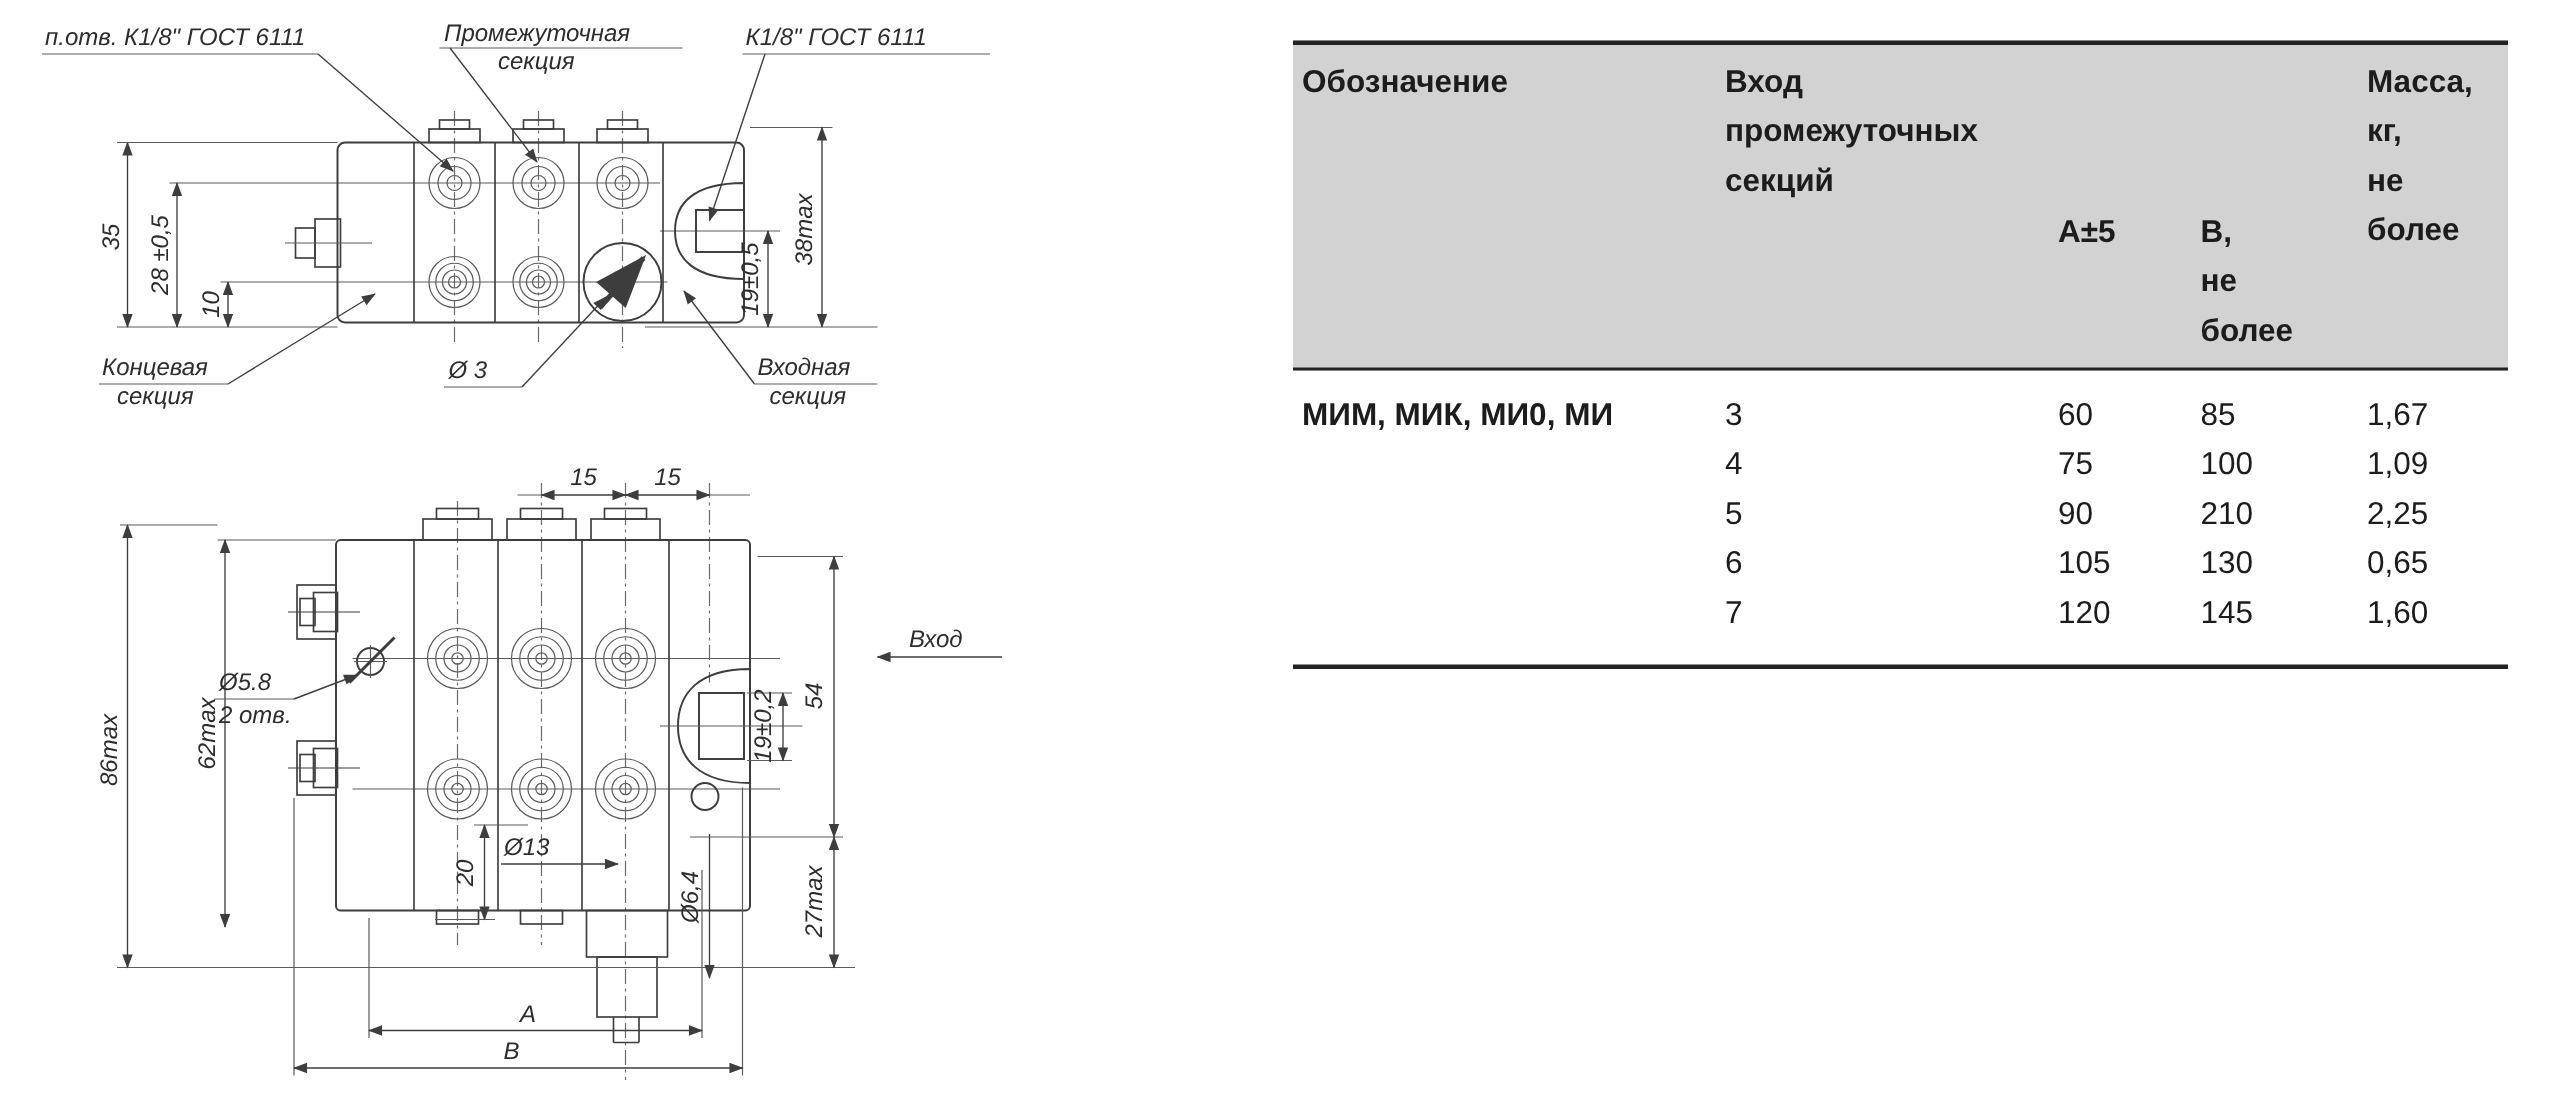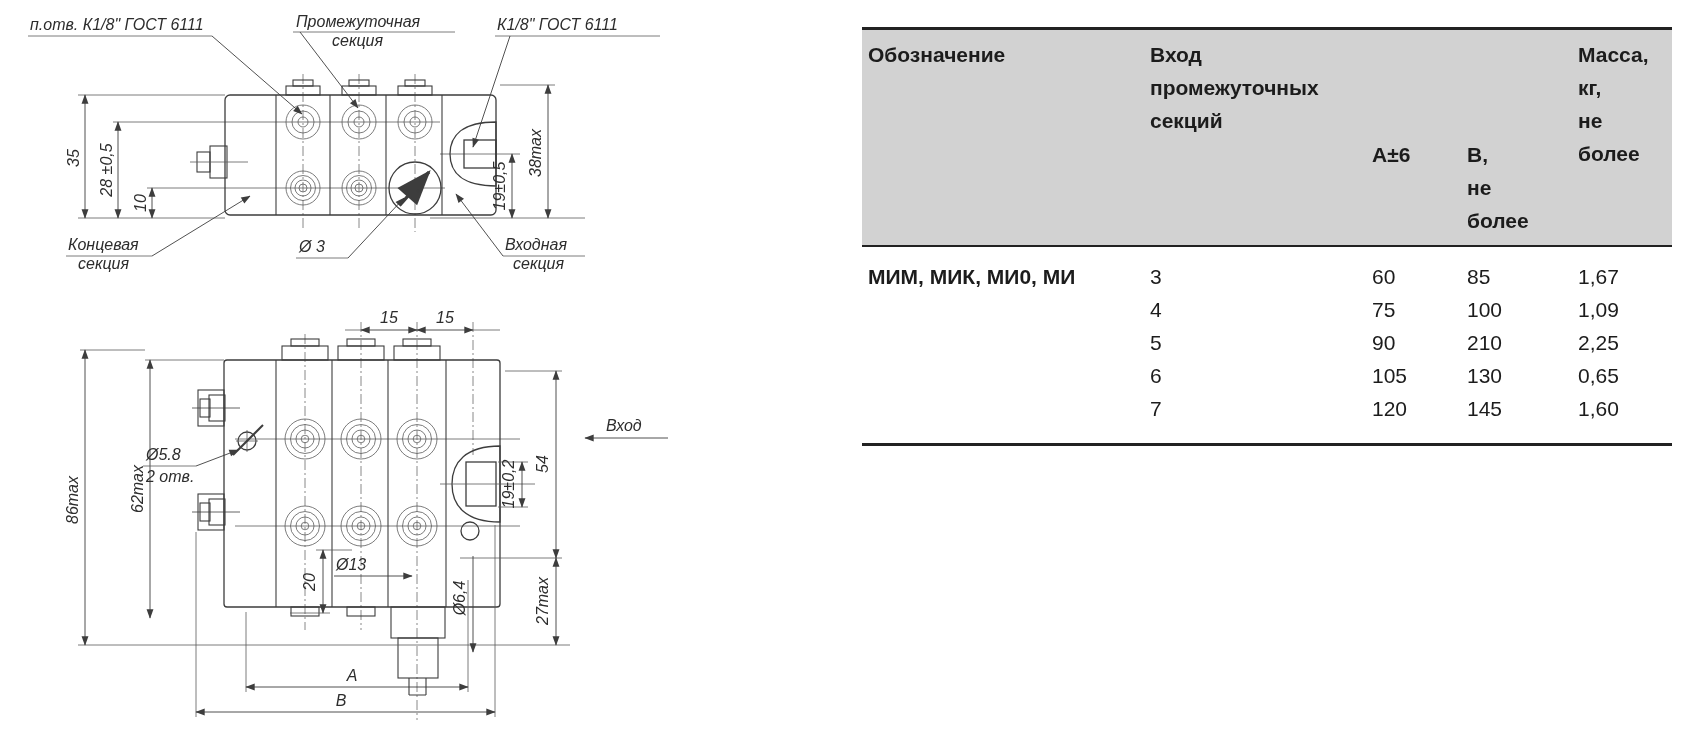--- a/index.html
+++ b/index.html
@@ -277,21 +277,21 @@
       </g>
     </g>
   </svg>
 
   <div id="spec-table">
     <div class="thead">
       <div class="h-designation">Обозначение</div>
       <div class="h-sections">Вход
 промежуточных
 секций</div>
-      <div class="h-a">А±6</div>
+      <div class="h-a">А±5</div>
       <div class="h-b">В,
 не
 более</div>
       <div class="h-mass">Масса,
 кг,
 не
 более</div>
     </div>
     <div class="tbody">
       <div class="trow">

